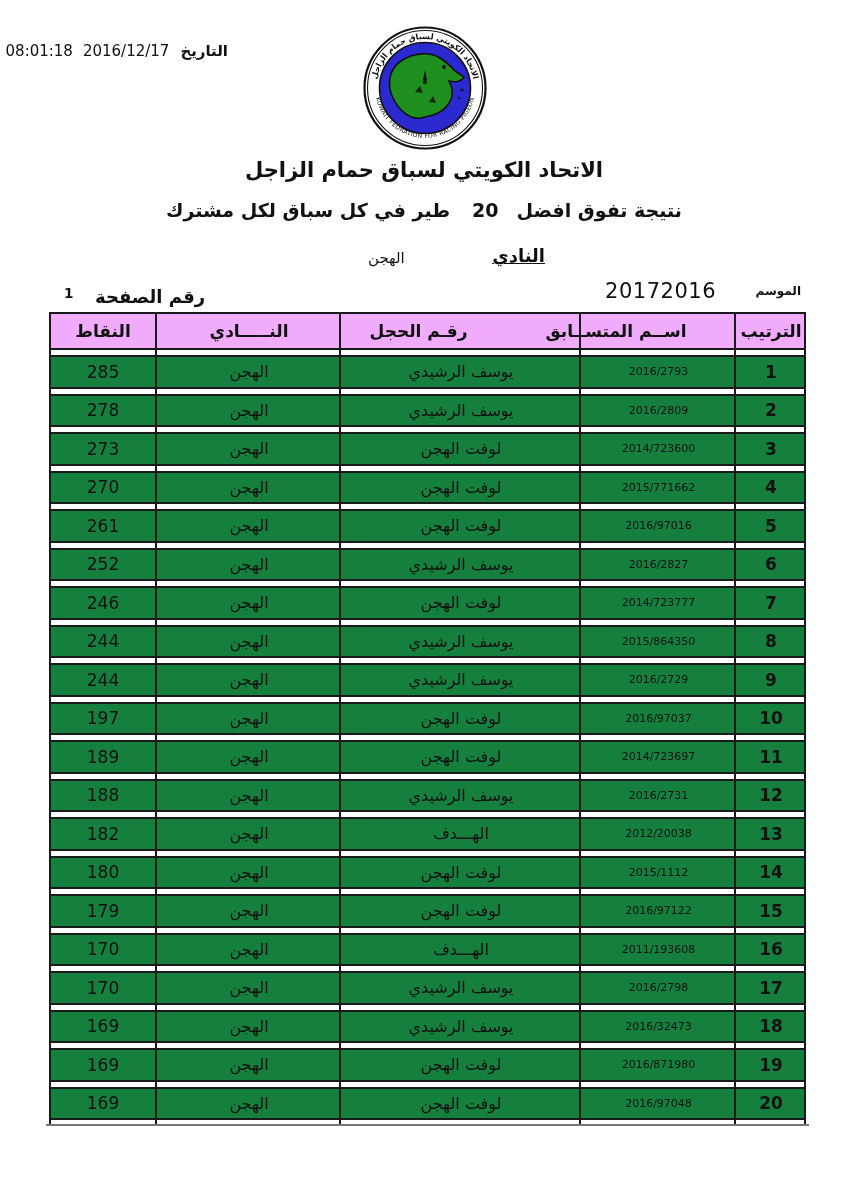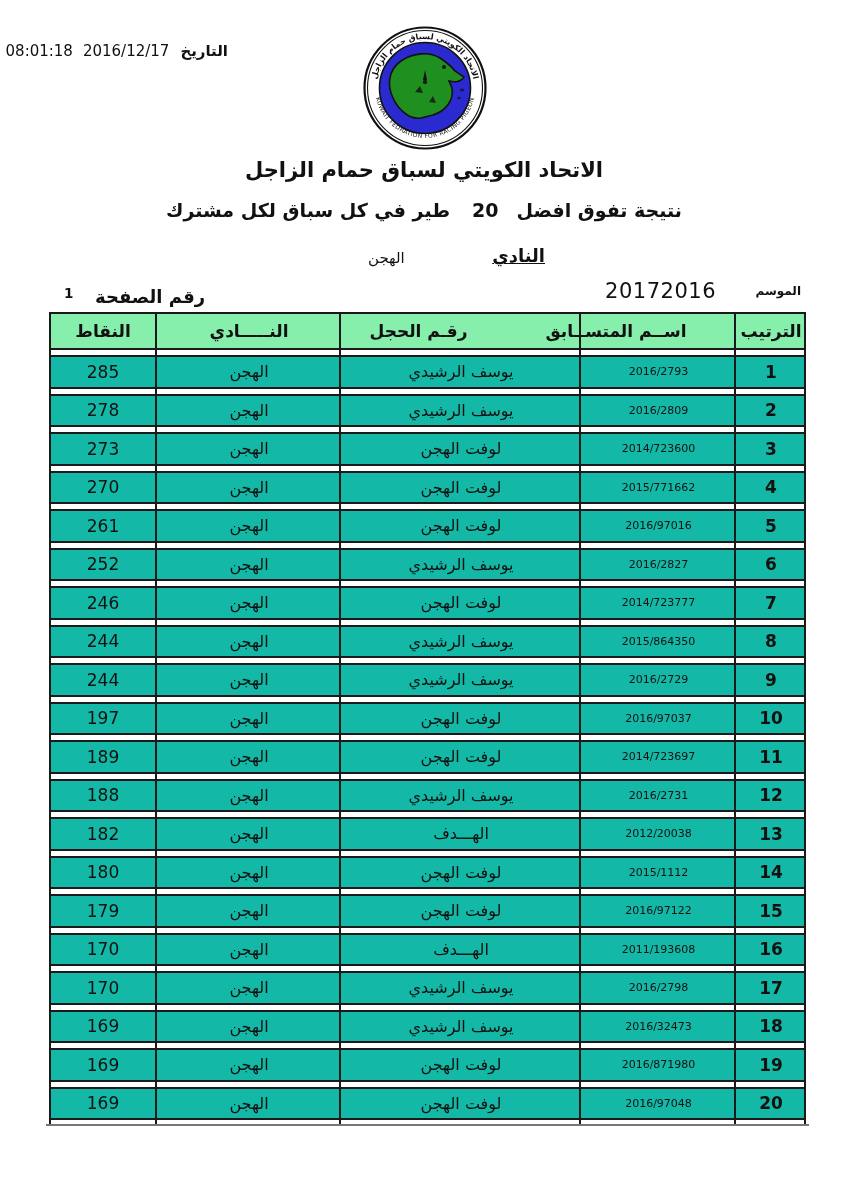--- a/index.html
+++ b/index.html
@@ -62,26 +62,26 @@
     font-size:18px; font-weight:bold; direction:rtl;
   }
   .page-num-value {
     position:absolute; top:285px; left:64px;
     font-size:13.5px; font-weight:bold;
   }
 
   
   .results-table { position:absolute; left:49px; top:312px; width:757px; height:816px; direction:ltr; }
   .t-header {
-    display:flex; height:38px; background:#86efac;
+    display:flex; height:38px; background:#f0abfc;
     border-top:2px solid #1a1a1a; border-bottom:2px solid #1a1a1a;
   }
   .t-header .cell { font-weight:bold; font-size:17px; }
   .t-row {
-    display:flex; height:33.5px; margin-top:5px; background:#14b8a6;
+    display:flex; height:33.5px; margin-top:5px; background:#15803d;
     border-top:2px solid #1a1a1a; border-bottom:2px solid #1a1a1a;
   }
   .cell {
     display:flex; align-items:center; justify-content:center;
     direction:rtl; overflow:hidden; white-space:nowrap;
   }
   .c-points { width:108px; font-size:17px; }
   .c-club   { width:184px; font-size:16px; }
   .c-name   { width:240px; font-size:16px; }
   .c-ring   { width:155px; font-size:11px; direction:ltr; }

